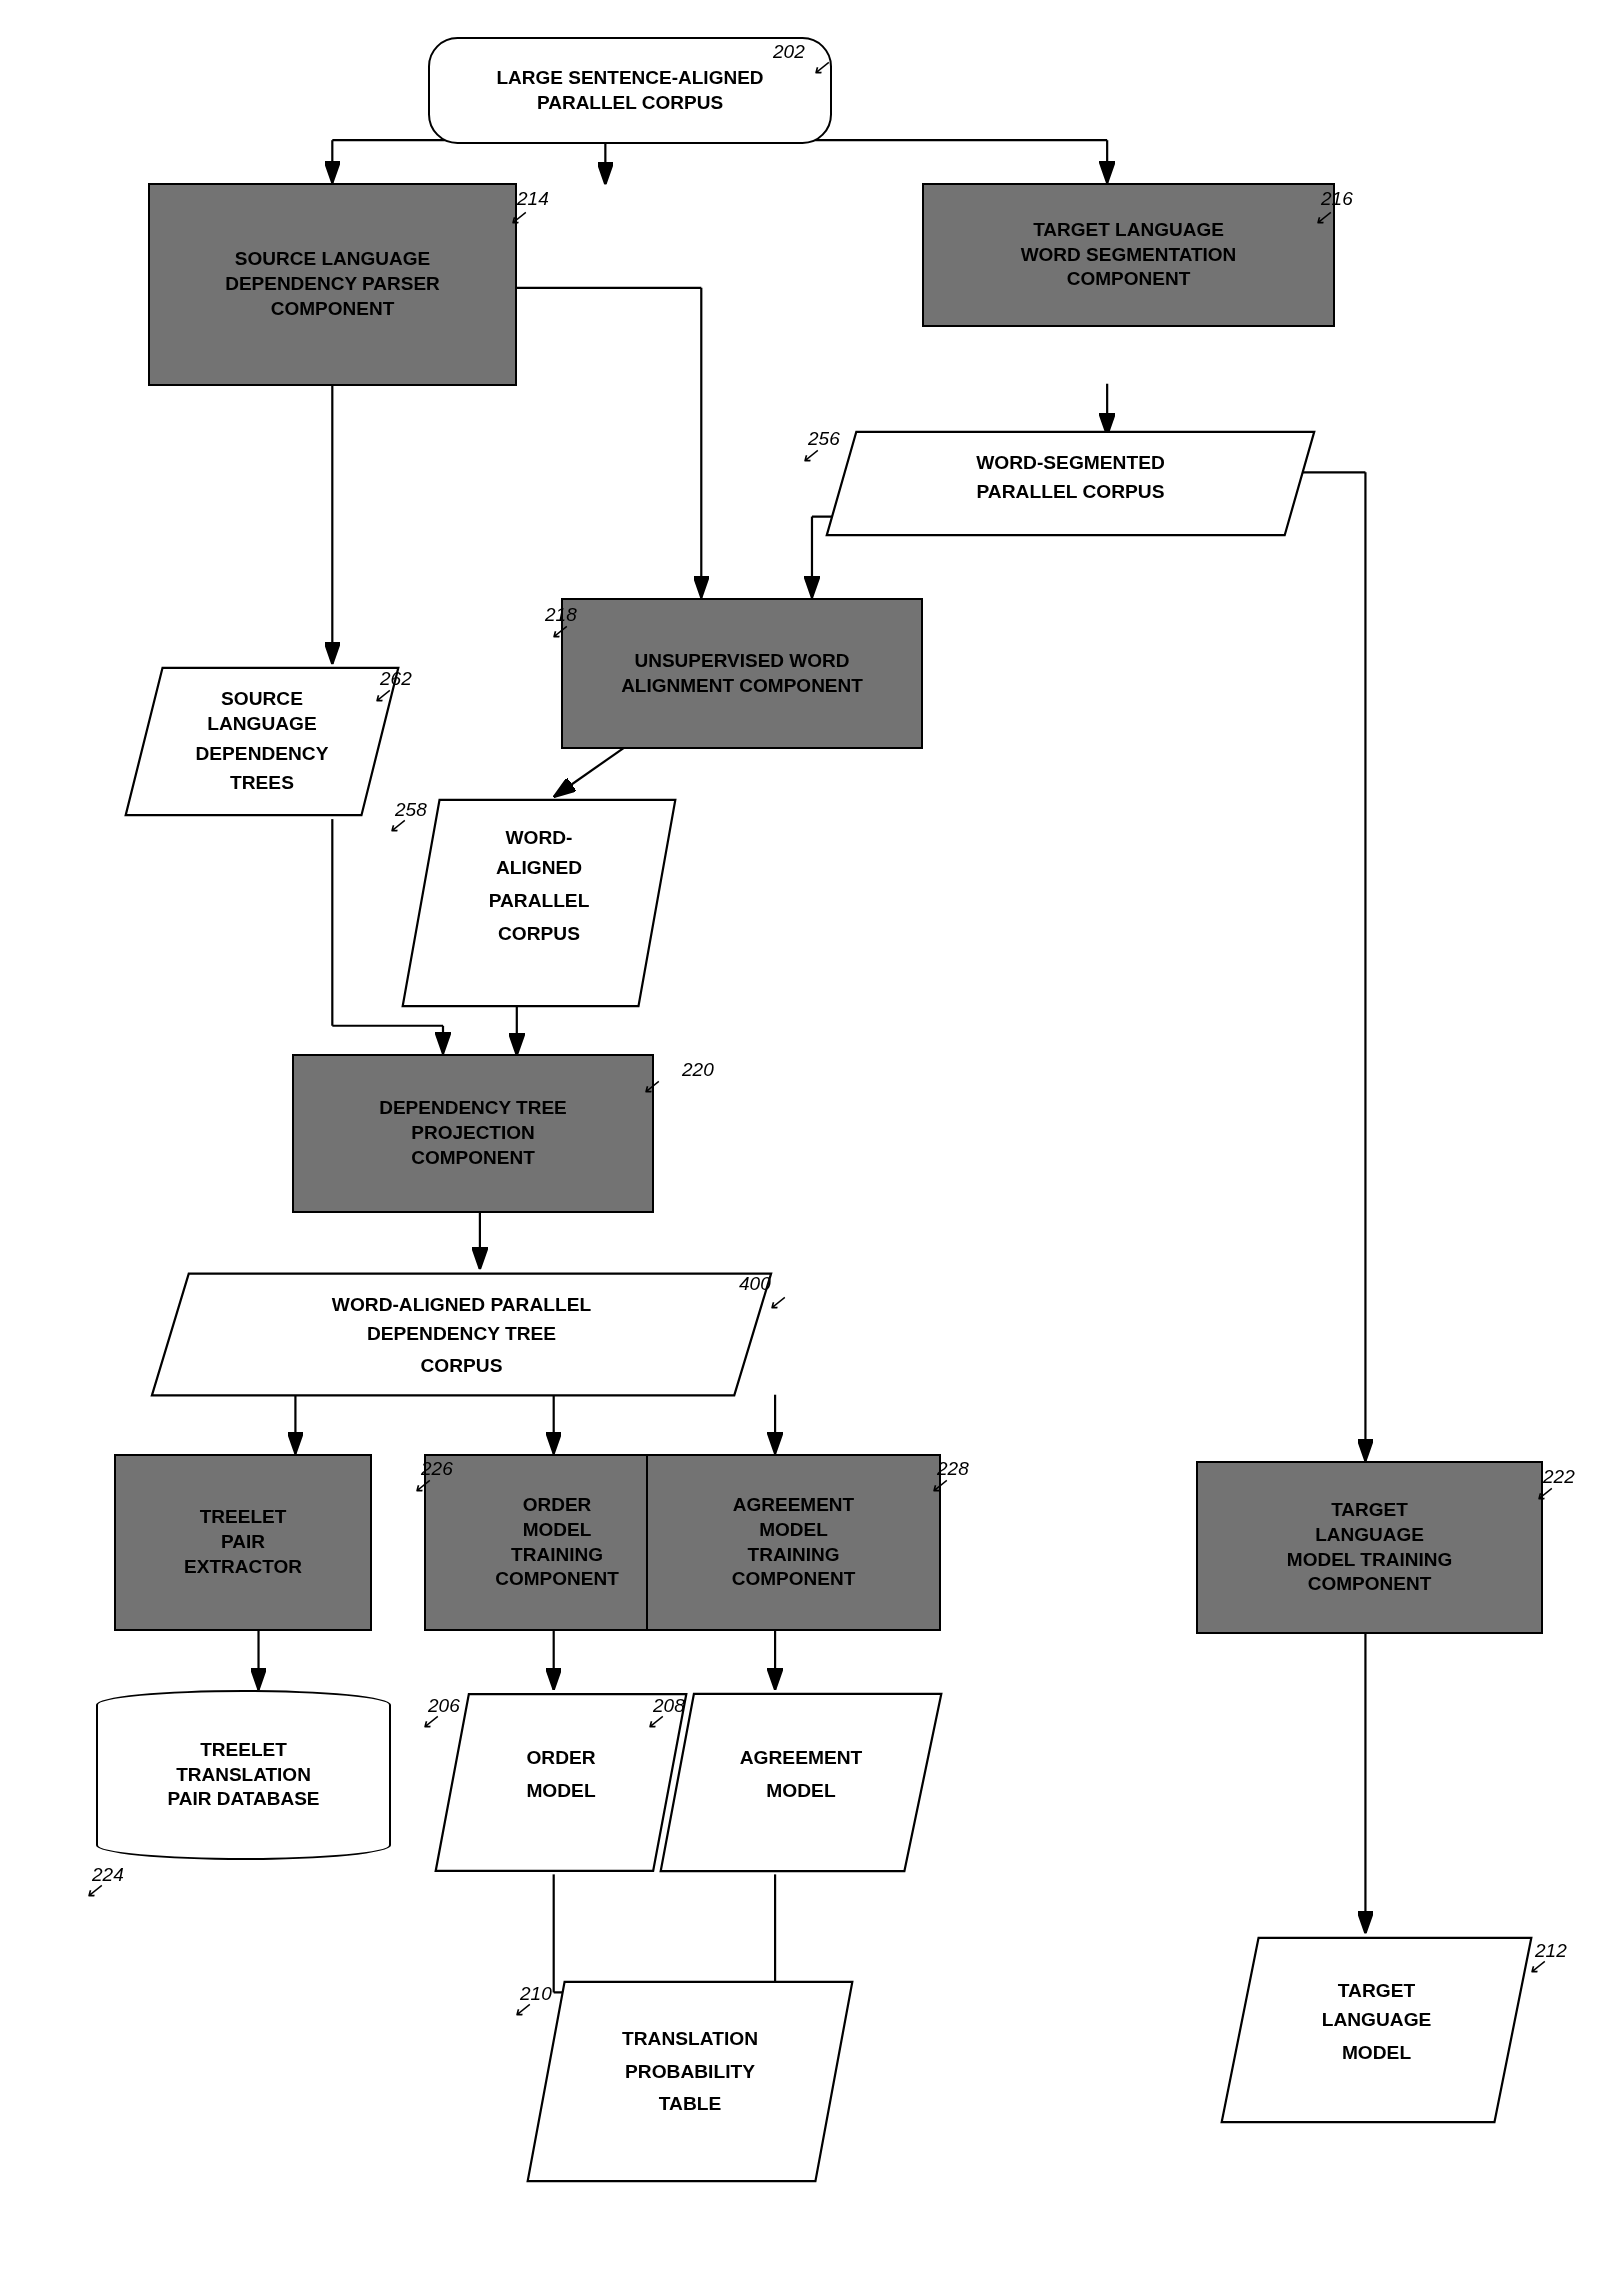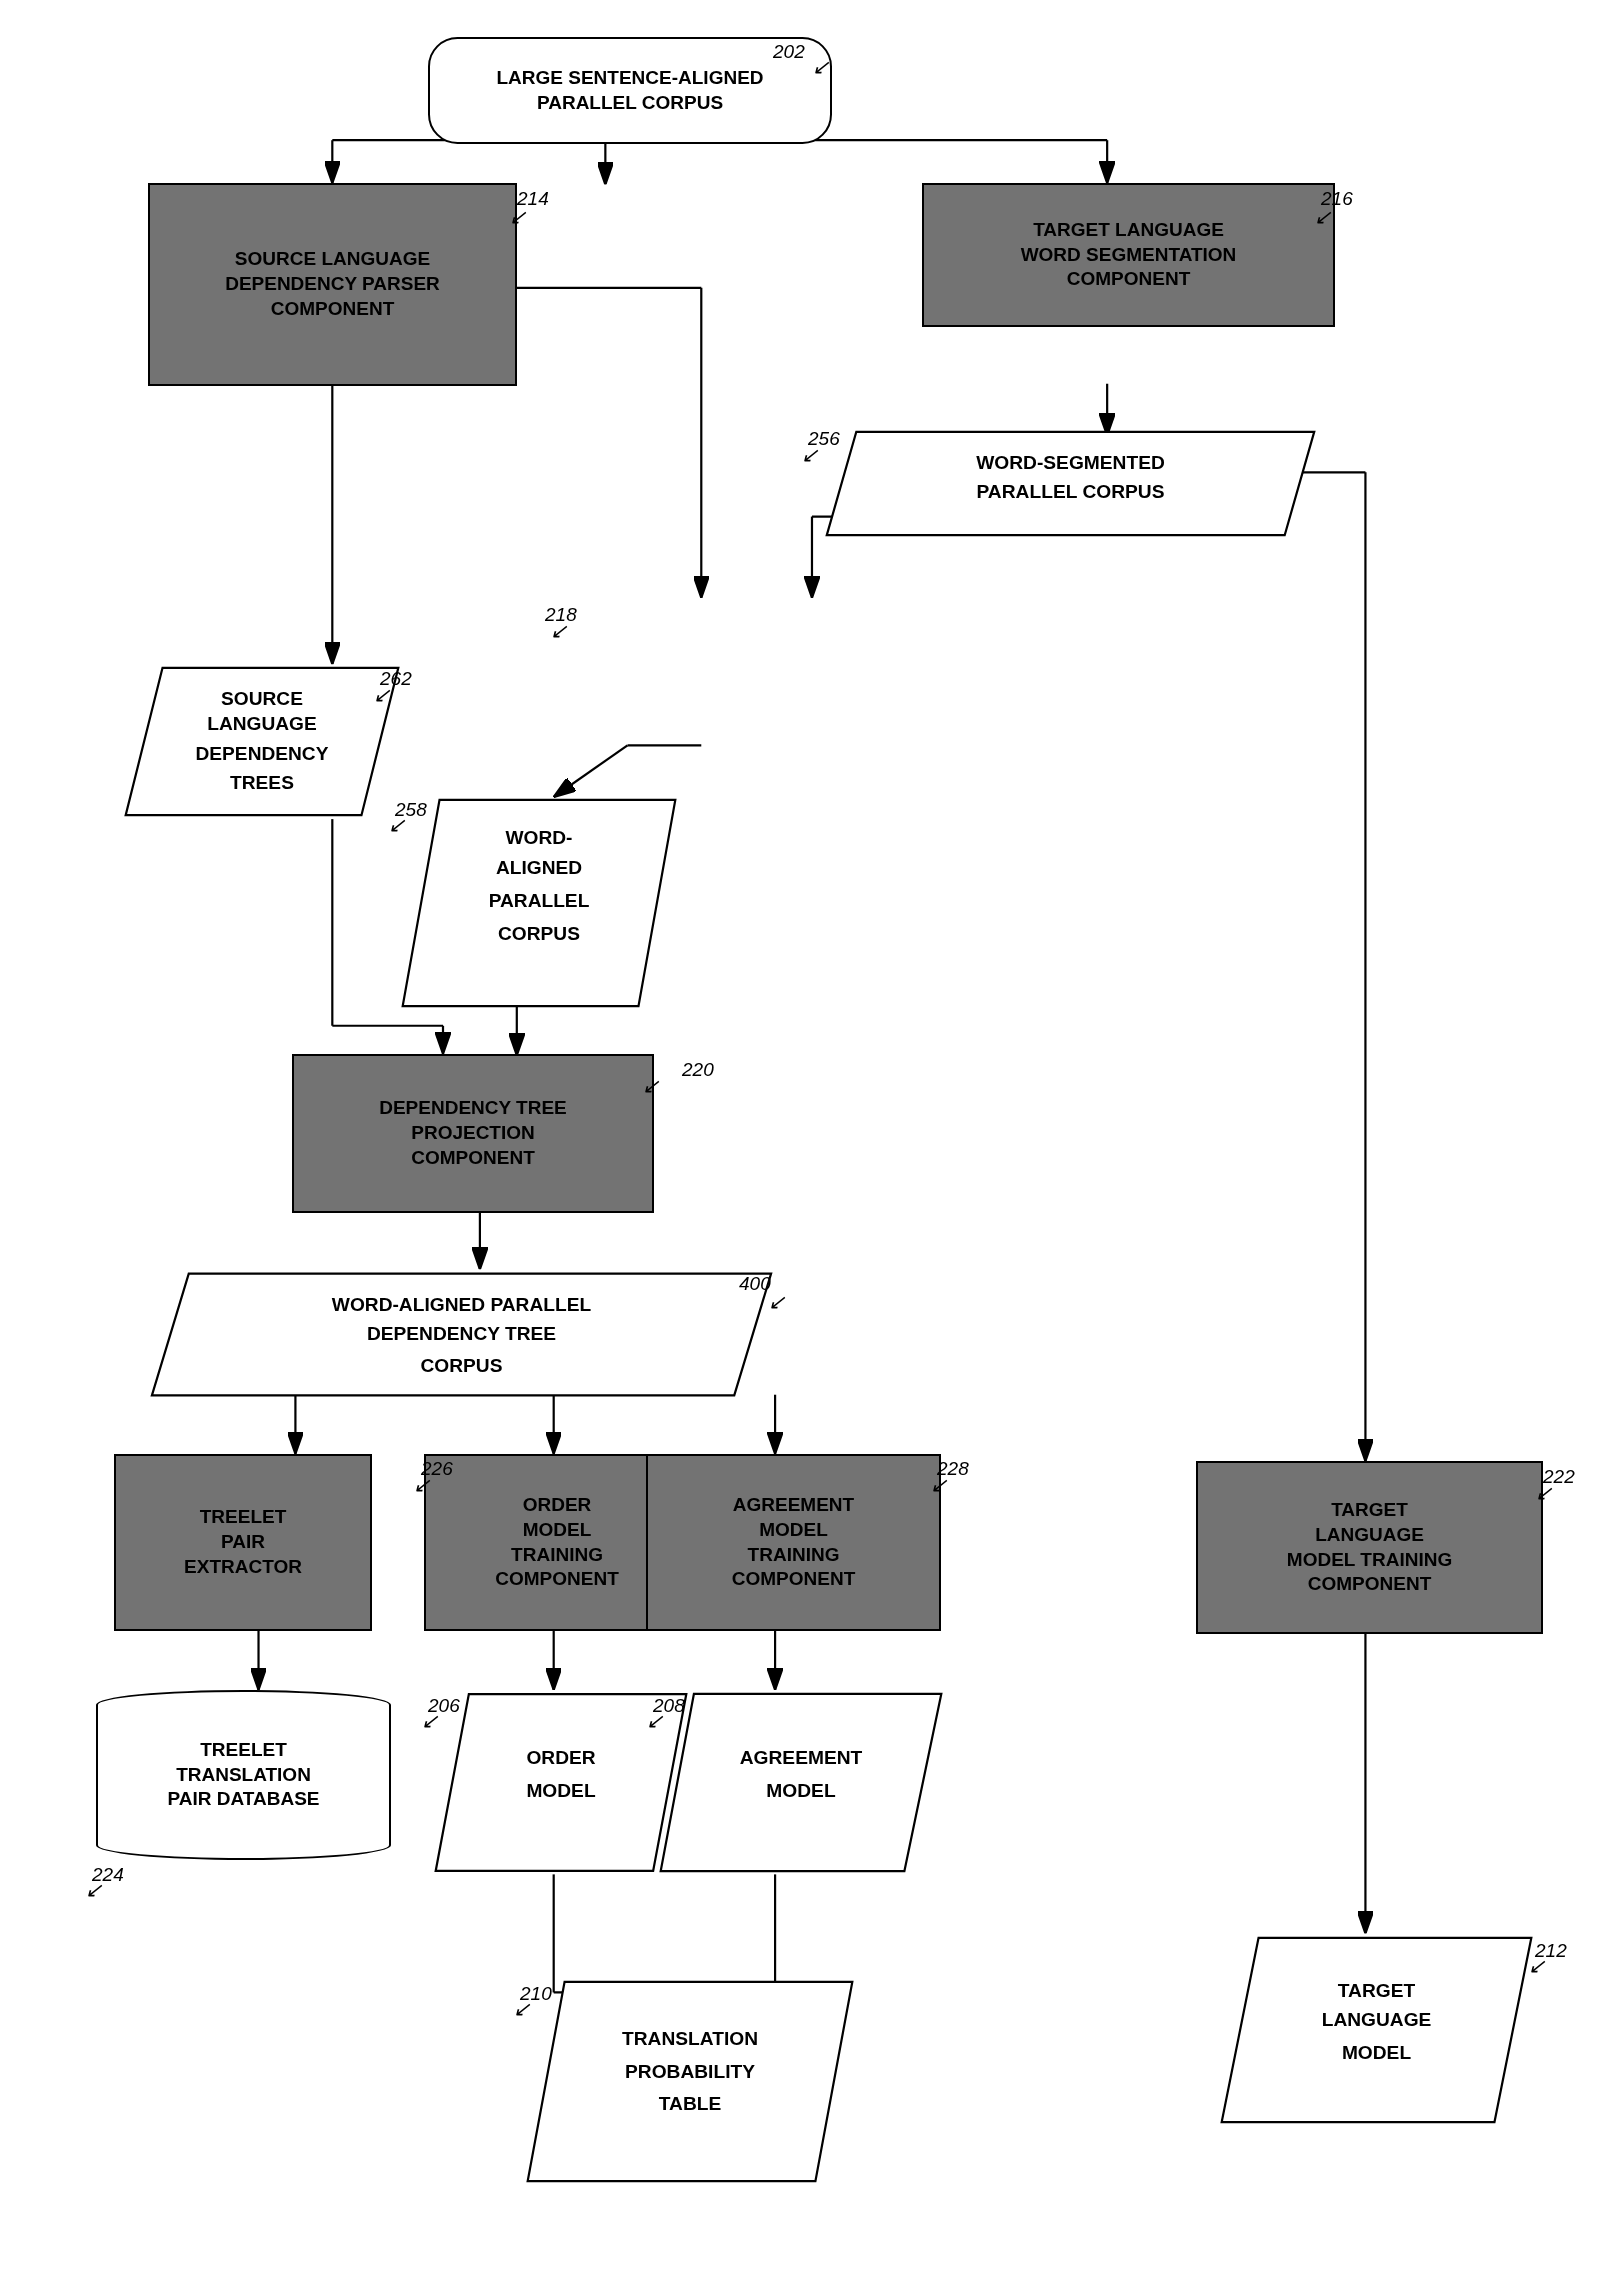--- a/index.html
+++ b/index.html
@@ -173,20 +173,24 @@
   <span style="position:absolute; left:1314px; top:205px; font-size:20.7px; font-style:italic;">↙</span>
 
   <svg style="position:absolute; left:812px; top:428px;" width="517" height="111" viewBox="0 0 700 150">
     <polygon points="60,5 680,5 640,145 20,145" fill="#fff" stroke="#000" stroke-width="3"></polygon>
     <text x="350" y="55" text-anchor="middle" font-size="26" font-weight="bold" font-family="Arial">WORD-SEGMENTED</text>
     <text x="350" y="95" text-anchor="middle" font-size="26" font-weight="bold" font-family="Arial">PARALLEL CORPUS</text>
   </svg>
   <span class="label-num" style="left:808px; top:428px;">256</span>
   <span style="position:absolute; left:801px; top:443px; font-size:20.7px; font-style:italic;">↙</span>
 
+  <div class="box-rect" style="left:561px; top:598px; width:362px; height:151px;">
+    <span style="white-space:pre-line; font-size:19px;">UNSUPERVISED WORD
+ALIGNMENT COMPONENT</span>
+  </div>
   <span class="label-num" style="left:545px; top:604px;text-align:right;">218</span>
   <span style="position:absolute; left:550px; top:619px; font-size:20.7px; font-style:italic;">↙</span>
 
   <svg style="position:absolute; left:122px; top:664px;" width="280" height="155" viewBox="0 0 380 210">
     <polygon points="55,5 375,5 325,205 5,205" fill="#fff" stroke="#000" stroke-width="3"></polygon>
     <text x="190" y="55" text-anchor="middle" font-size="26" font-weight="bold" font-family="Arial">SOURCE</text>
     <text x="190" y="90" text-anchor="middle" font-size="26" font-weight="bold" font-family="Arial">LANGUAGE</text>
     <text x="190" y="130" text-anchor="middle" font-size="26" font-weight="bold" font-family="Arial">DEPENDENCY</text>
     <text x="190" y="170" text-anchor="middle" font-size="26" font-weight="bold" font-family="Arial">TREES</text>
   </svg>

